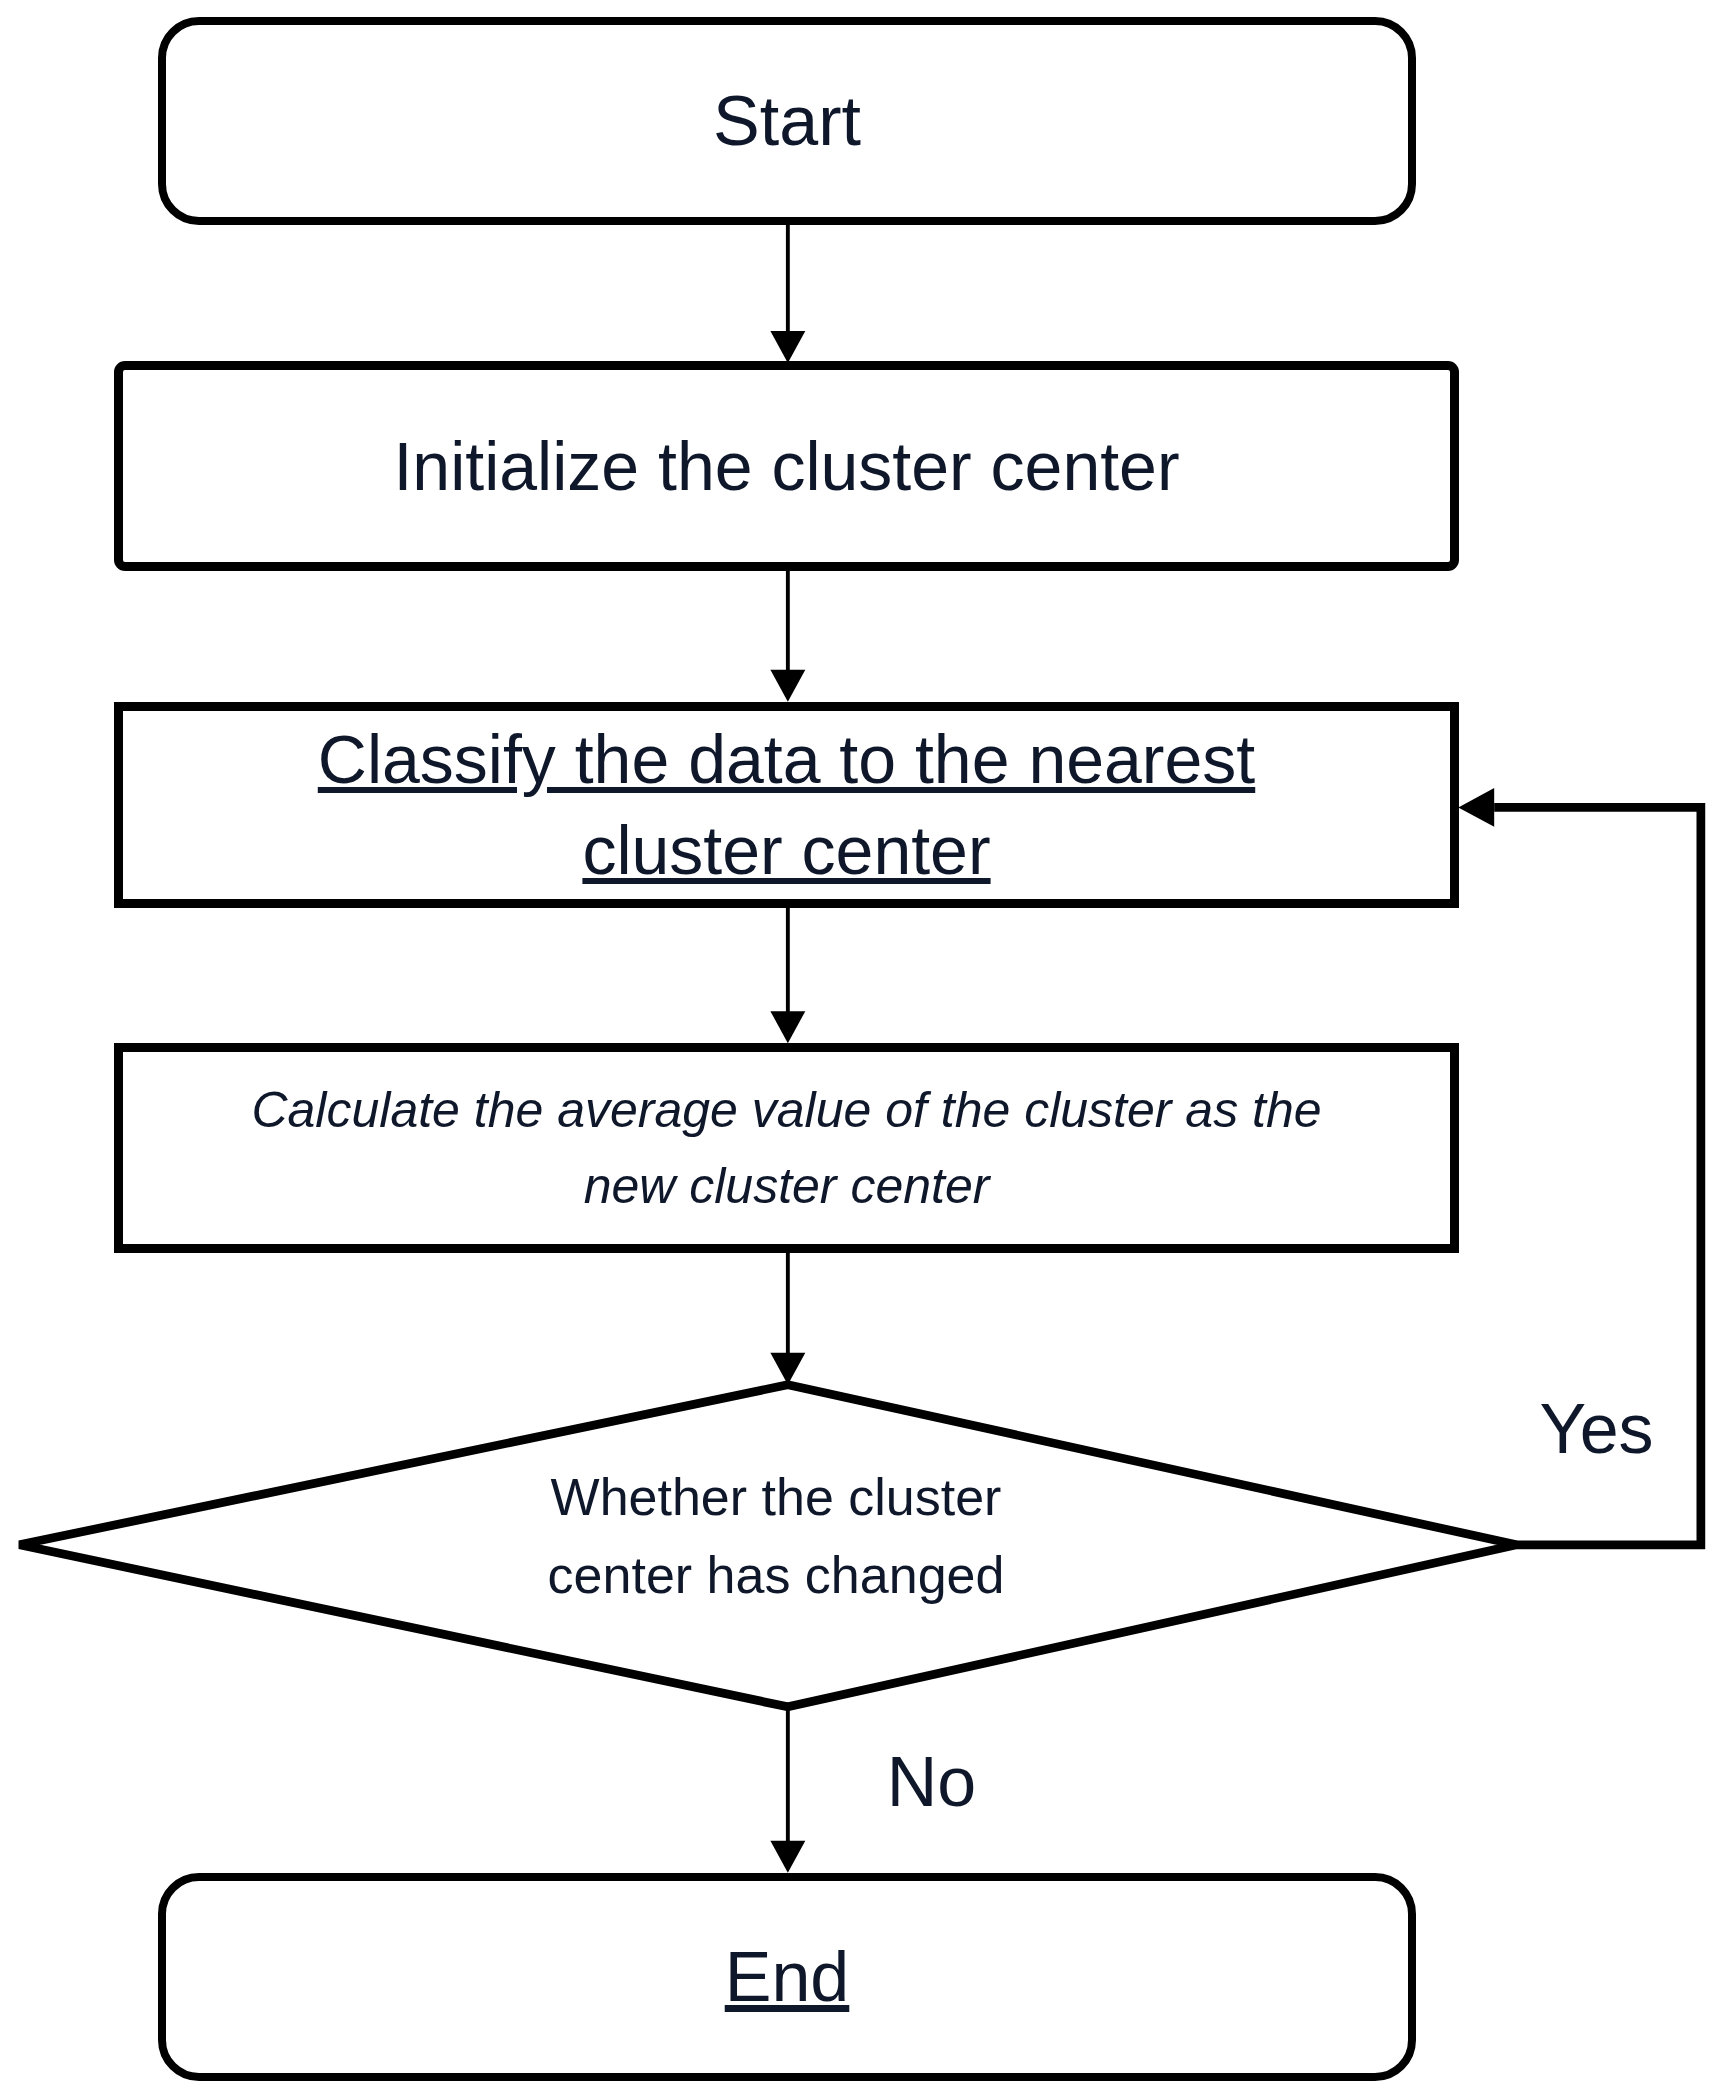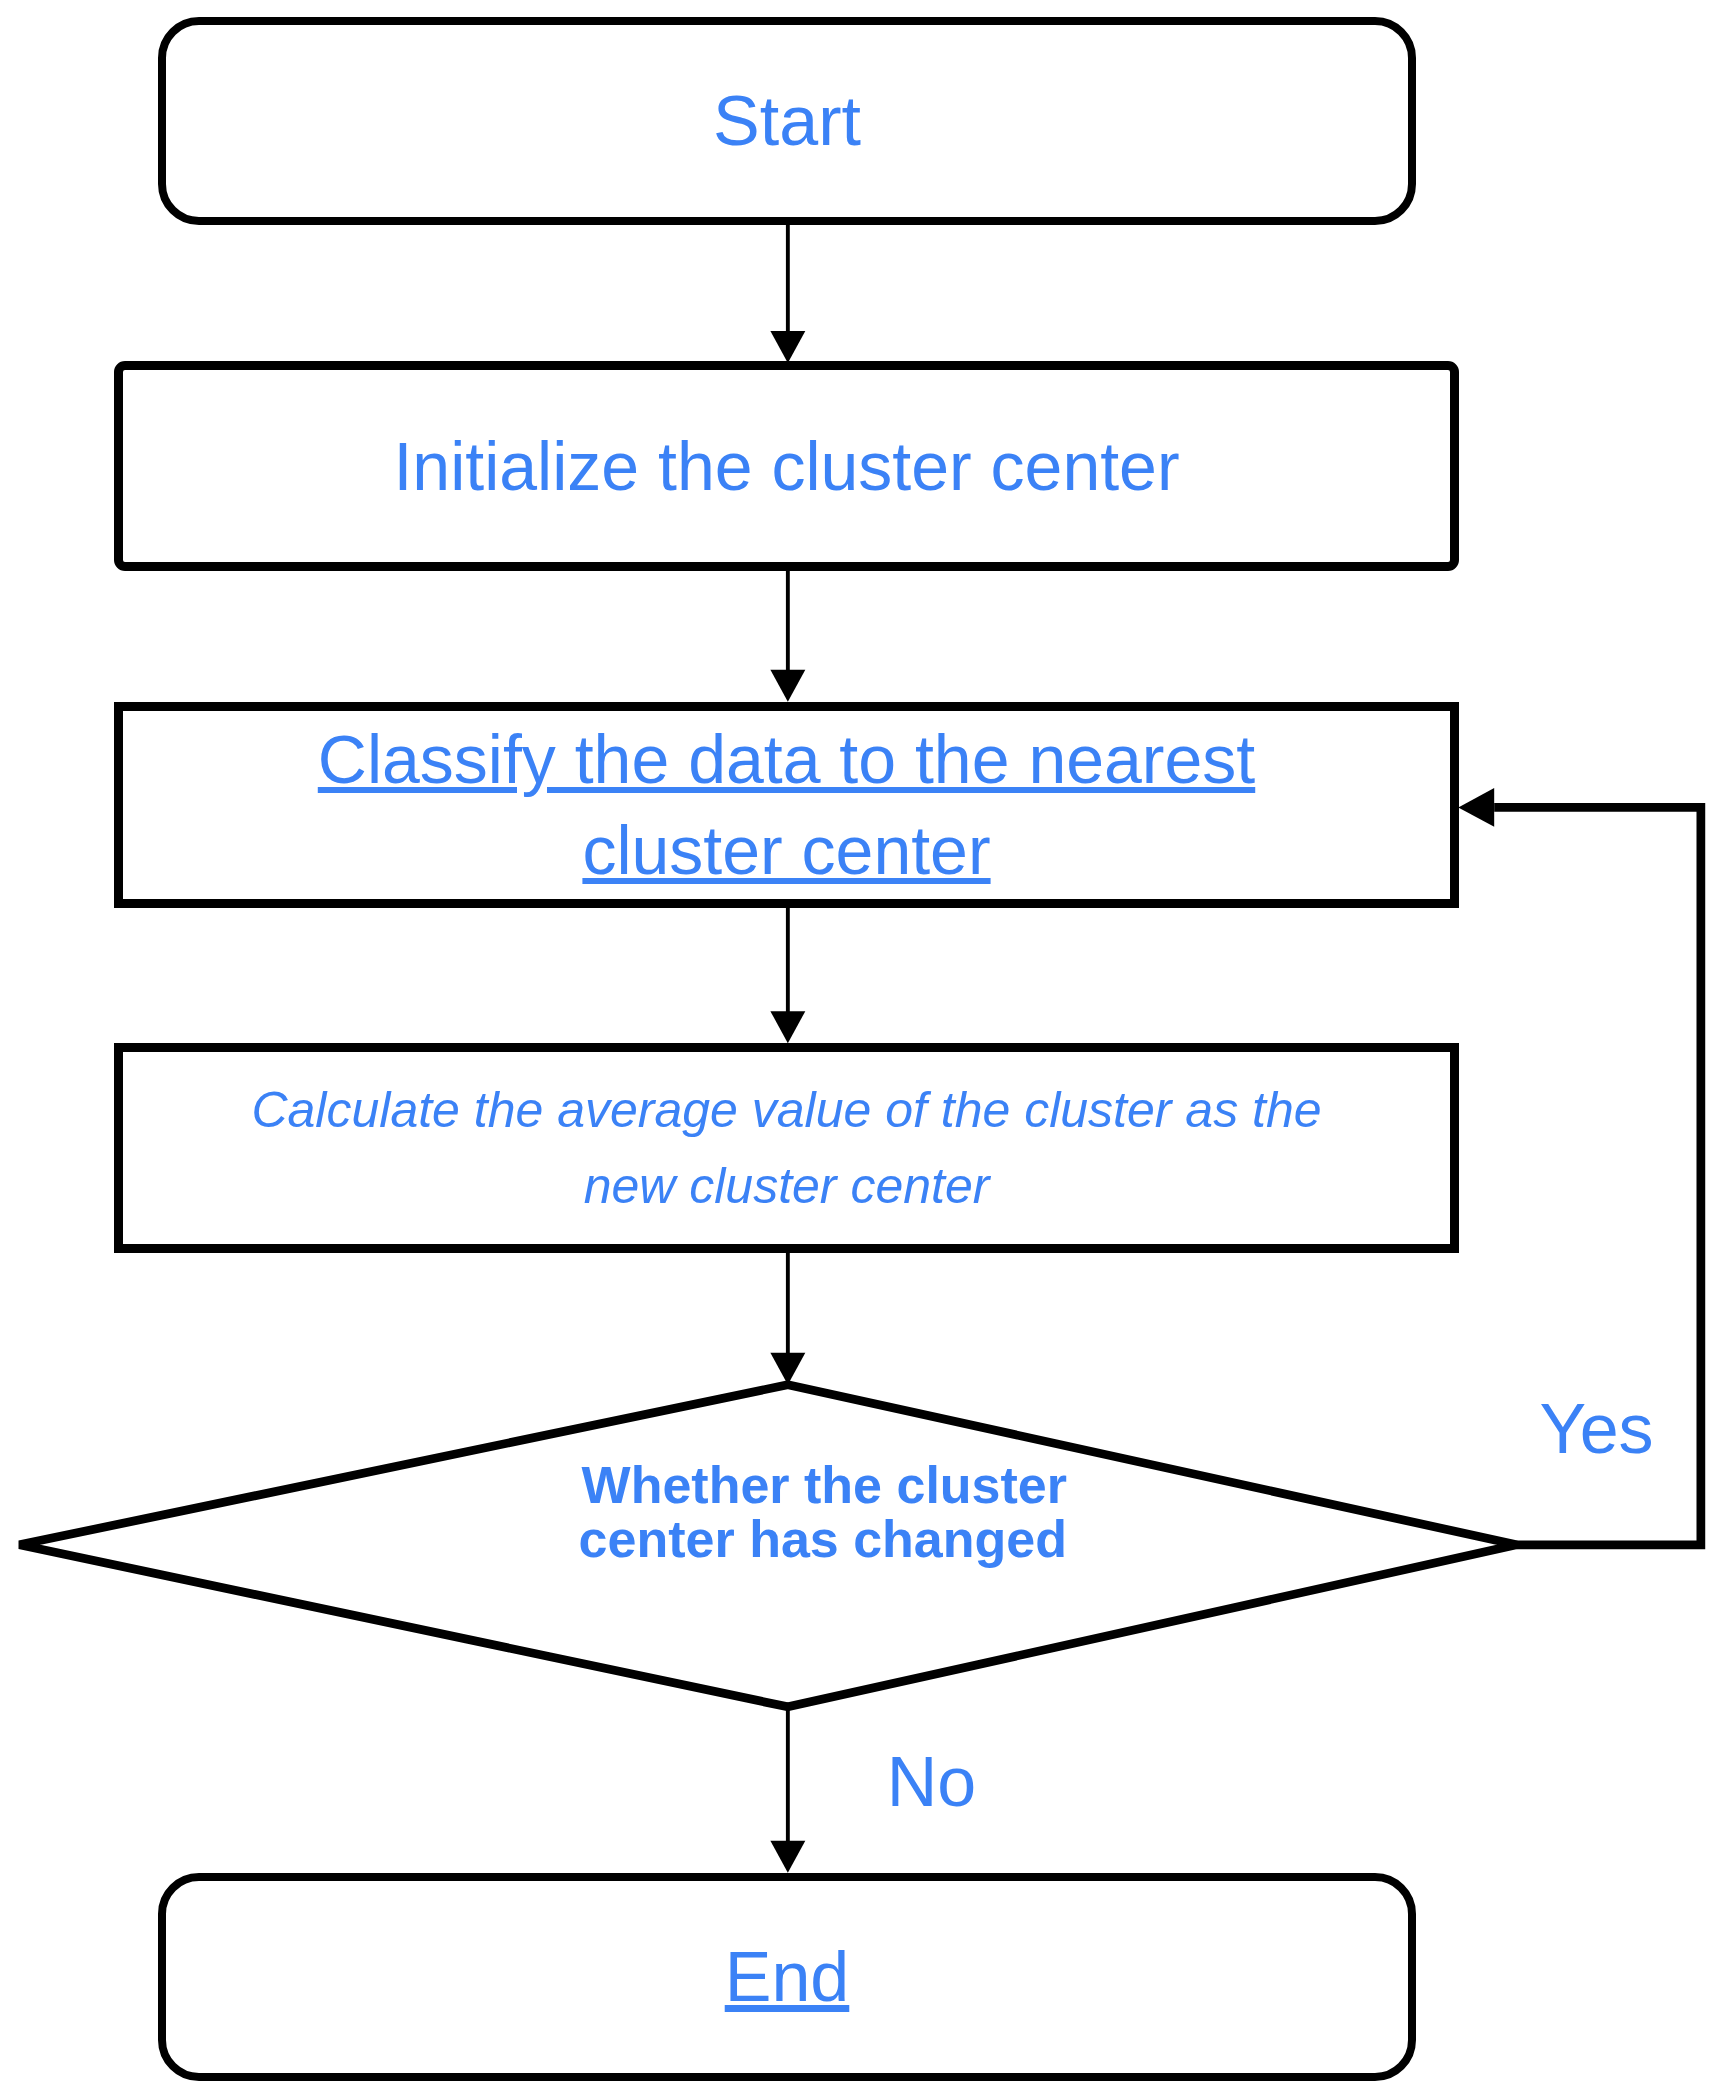--- a/index.html
+++ b/index.html
@@ -2,21 +2,21 @@
 <html><head>
 <meta charset="utf-8">
 <style>
   html, body { margin: 0; padding: 0; background: #ffffff; }
   .canvas {
     position: relative;
     width: 1729px;
     height: 2100px;
     background: #ffffff;
     font-family: "Liberation Sans", sans-serif;
-    color: #3b82f6;
+    color: #0f172a;
     overflow: hidden;
   }
   .svg-layer {
     position: absolute;
     left: 0; top: 0;
     width: 1729px; height: 2100px;
   }
   .node {
     position: absolute;
     box-sizing: border-box;
@@ -40,23 +40,22 @@
   #node-initialize{ left: 114px; top: 361px;  width: 1345px; height: 210px; border-radius: 11px; }
   #node-classify  { left: 114px; top: 702px;  width: 1345px; height: 206px; }
   #node-classify .wrap { max-width: 1067px; text-decoration: underline; }
   #node-calculate { left: 114px; top: 1043px; width: 1345px; height: 210px;
                     font-size: 50px; line-height: 76px; font-style: italic; }
   #node-calculate .wrap { max-width: 1106px; }
   #node-end       { left: 158px; top: 1873px; width: 1258px; height: 208px; text-decoration: underline; }
   .diamond-label {
     position: absolute;
     left: 485px; top: 1458px; width: 582px;
-    font-size: 52px; line-height: 54px;
-    text-align: right;
-    font-weight: bold;
+    font-size: 52px; line-height: 78px;
+    text-align: center;
   }
   .edge-label {
     position: absolute;
     width: 155px;
     font-size: 70px;
     line-height: 70px;
     text-align: center;
   }
   #label-yes { left: 1519px; top: 1394px; }
   #label-no  { left: 854px;  top: 1747px; }

